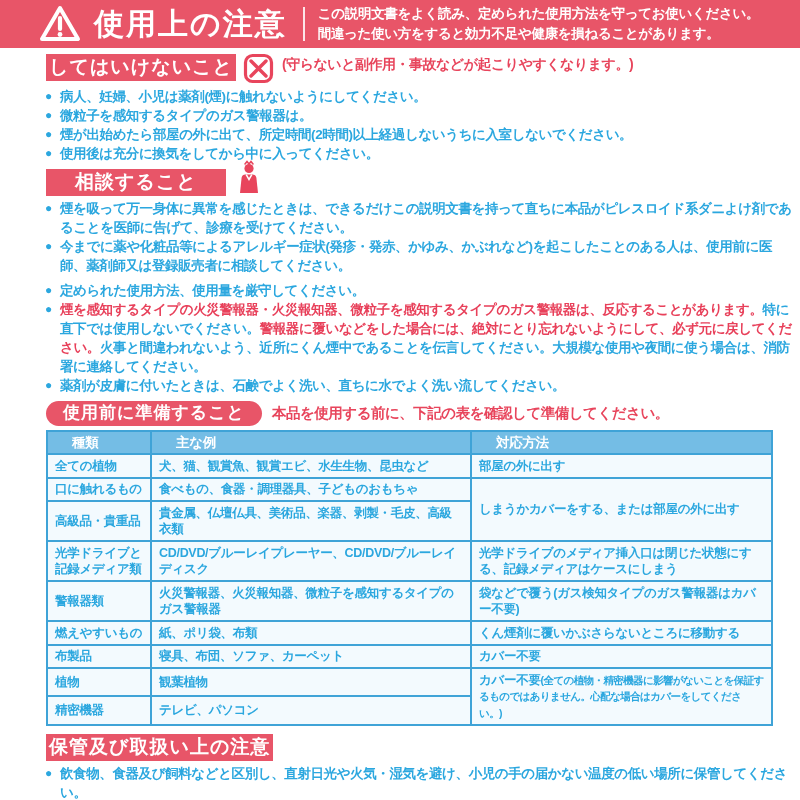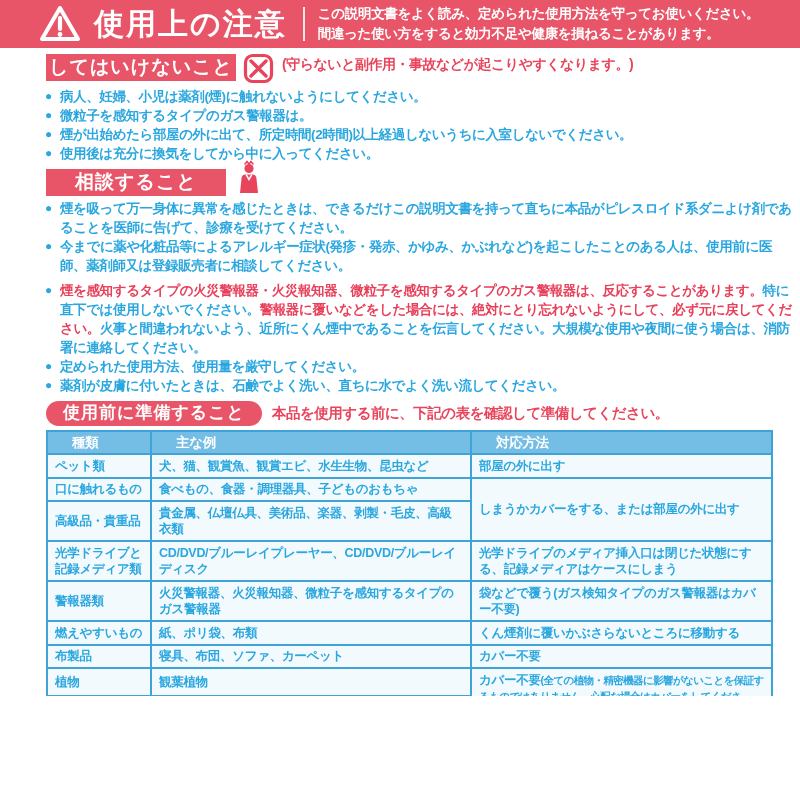--- a/index.html
+++ b/index.html
@@ -1,17 +1,17 @@
 <!DOCTYPE html>
 <html lang="ja"><head>
 <meta charset="utf-8">
 <style>
   * { margin:0; padding:0; box-sizing:border-box; }
   html,body { width:800px; background:#fff; font-family:"Liberation Sans","DejaVu Sans",sans-serif; }
-  .page { width:800px; height:696px; overflow:hidden; background:#fff; }
+  .page { width:800px; height:800px; overflow:hidden; background:#fff; }
 
   
   .header { height:48px; background:#e85568; display:flex; align-items:center; padding:0 14px 0 38px; }
   .warn-icon { flex:0 0 auto; margin-right:12px; display:flex; }
   .header-title { color:#fff; font-size:30px; font-weight:bold; letter-spacing:2px; white-space:nowrap; }
   .header-divider { width:2px; height:34px; background:rgba(255,255,255,.85); margin:0 13px 0 16px; flex:0 0 auto; }
   .header-note { color:#fff; font-size:13.5px; font-weight:bold; line-height:1.45; letter-spacing:-0.3px; }
 
   
   .main { padding:6px 8px 0 46px; }
@@ -98,22 +98,22 @@
           <path d="M11.2 14.6 L14 19.4 L16.8 14.6" fill="none" stroke="#fff" stroke-width="1.5"></path>
         </svg>
       </span>
     </div>
     <div class="bullets">
       <p class="bullet">煙を吸って万一身体に異常を感じたときは、できるだけこの説明文書を持って直ちに本品がピレスロイド系ダニよけ剤であることを医師に告げて、診療を受けてください。</p>
       <p class="bullet">今までに薬や化粧品等によるアレルギー症状(発疹・発赤、かゆみ、かぶれなど)を起こしたことのある人は、使用前に医師、薬剤師又は登録販売者に相談してください。</p>
     </div>
 
     <div class="bullets">
+      <p class="bullet"><span class="seg-blue">定められた使用方法、使用量を厳守してください。</span></p>
       <p class="bullet"><span class="seg-red">煙を感知するタイプの火災警報器・火災報知器、微粒子を感知するタイプのガス警報器は、反応することがあります。</span><span class="seg-blue">特に直下では使用しないでください。</span><span class="seg-red">警報器に覆いなどをした場合には、絶対にとり忘れないようにして、必ず元に戻してください。</span><span class="seg-blue">火事と間違われないよう、近所にくん煙中であることを伝言してください。大規模な使用や夜間に使う場合は、消防署に連絡してください。</span></p>
-      <p class="bullet"><span class="seg-blue">定められた使用方法、使用量を厳守してください。</span></p>
       <p class="bullet"><span class="seg-blue">薬剤が皮膚に付いたときは、石鹸でよく洗い、直ちに水でよく洗い流してください。</span></p>
     </div>
 
     <div class="prepare-row">
       <span class="prepare-pill">使用前に準備すること</span>
       <span class="prepare-lead">本品を使用する前に、下記の表を確認して準備してください。</span>
     </div>
 
     <table class="prep">
       <colgroup>
@@ -123,21 +123,21 @@
         </colgroup>
       <thead>
         <tr>
           <th>種類</th>
           <th>主な例</th>
           <th>対応方法</th>
         </tr>
       </thead>
       <tbody>
         <tr>
-          <td>ペット類</td>
+          <td>全ての植物</td>
           <td>犬、猫、観賞魚、観賞エビ、水生生物、昆虫など</td>
           <td>部屋の外に出す</td>
         </tr>
         <tr>
           <td>口に触れるもの</td>
           <td>食べもの、食器・調理器具、子どものおもちゃ</td>
           <td rowspan="2">しまうかカバーをする、または部屋の外に出す</td>
         </tr>
         <tr>
           <td>高級品・貴重品</td>

